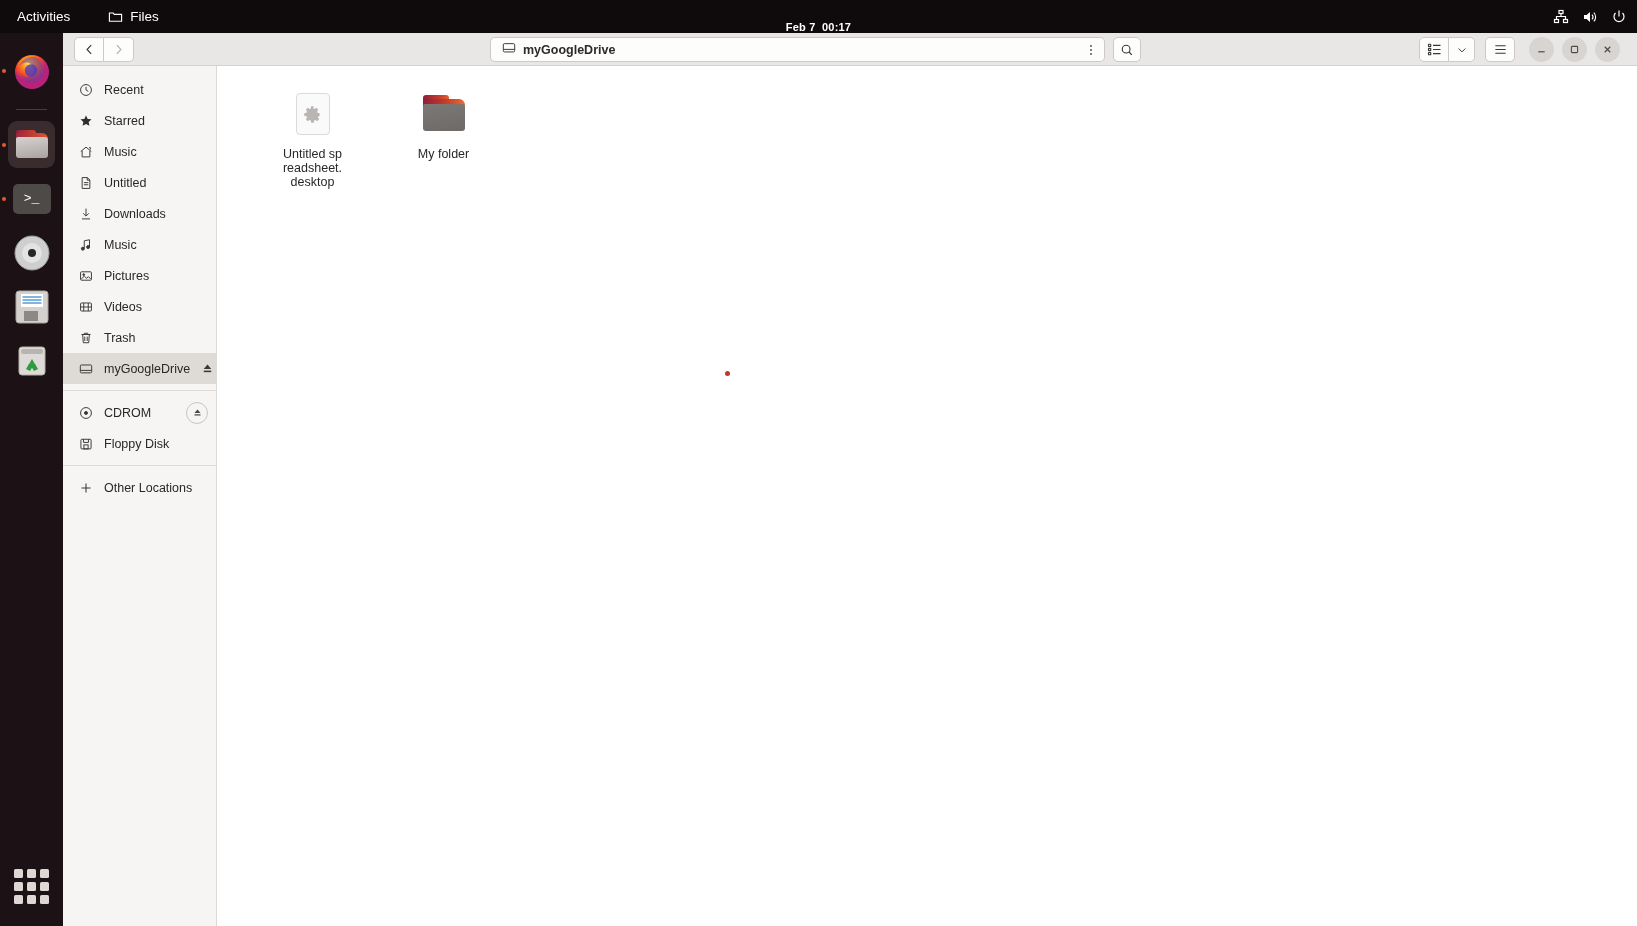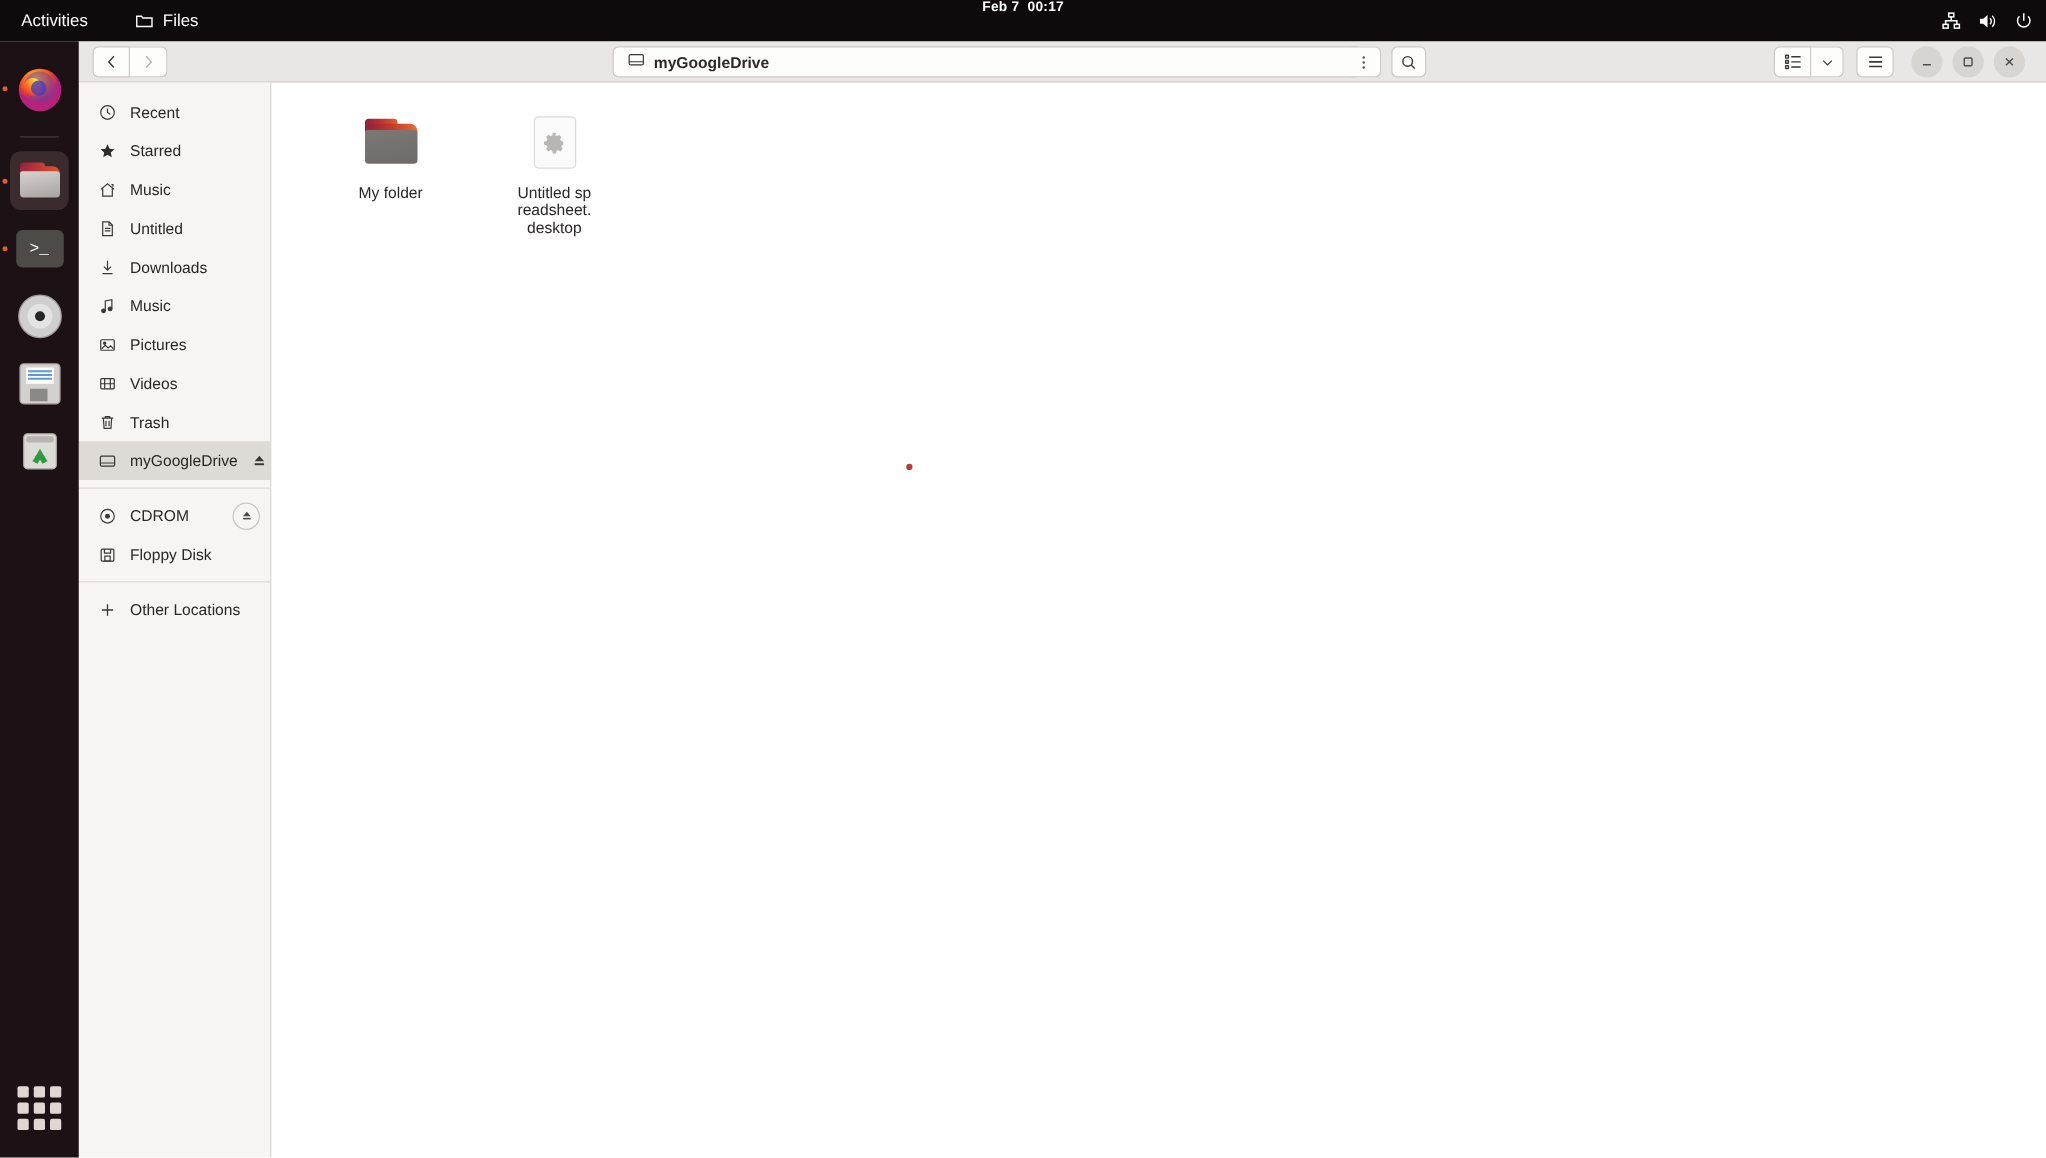--- a/index.html
+++ b/index.html
@@ -9,21 +9,21 @@
     font-family: "Liberation Sans", sans-serif;
     background: #ffffff;
   }
 
   
   #topbar {
     position: absolute; top: 0; left: 0;
     width: 1637px; height: 33px;
     background: #0f0b0d;
     color: #ffffff;
-    display: flex; align-items: flex-start;
+    display: flex; align-items: flex-end;
     font-size: 13.5px;
     z-index: 50;
   }
   #topbar .tb-item {
     display: flex; align-items: center; gap: 7px;
     height: 33px; padding: 0 9px;
     color: #ffffff;
   }
   #activities { margin-left: 8px; font-size: 13.5px; }
   #appname { margin-left: 20px; }
@@ -564,38 +564,38 @@
       </span>
       <span class="side-label">Other Locations</span>
     </div>
   </div>
 
   <div id="content">
     <div id="filegrid">
 
       <div class="file-item">
         <div class="file-icon">
-          <span class="folder">
-            <span class="tab"></span>
-              <span class="lip"></span>
-              <span class="body"></span>
-          </span>
-        </div>
-        <div class="file-name">My folder</div>
-      </div>
-
-      <div class="file-item">
-        <div class="file-icon">
           <span class="deskfile">
             <svg width="19" height="19" viewBox="0 0 16 16" fill="#b9b5b2">
               <path d="M8 5.2a2.8 2.8 0 1 0 0 5.6 2.8 2.8 0 0 0 0-5.6zm0 4.2a1.4 1.4 0 1 1 0-2.8 1.4 1.4 0 0 1 0 2.8z"></path>
               <path d="M14 9.1V6.9l-1.7-.3a4.6 4.6 0 0 0-.5-1.2l1-1.4-1.6-1.6-1.4 1a4.6 4.6 0 0 0-1.2-.5L9.1 1H6.9l-.3 1.9c-.4.1-.8.3-1.2.5l-1.4-1-1.6 1.6 1 1.4c-.2.4-.4.8-.5 1.2L1 6.9v2.2l1.9.3c.1.4.3.8.5 1.2l-1 1.4 1.6 1.6 1.4-1c.4.2.8.4 1.2.5l.3 1.9h2.2l.3-1.9c.4-.1.8-.3 1.2-.5l1.4 1 1.6-1.6-1-1.4c.2-.4.4-.8.5-1.2L14 9.1z"></path>
             </svg>
           </span>
         </div>
         <div class="file-name">Untitled spreadsheet.desktop</div>
       </div>
 
+      <div class="file-item">
+        <div class="file-icon">
+          <span class="folder">
+            <span class="tab"></span>
+              <span class="lip"></span>
+              <span class="body"></span>
+          </span>
+        </div>
+        <div class="file-name">My folder</div>
+      </div>
+
     </div>
   </div>
 </div>
 
 <div id="cursor-dot"></div>
 
 </body></html>

